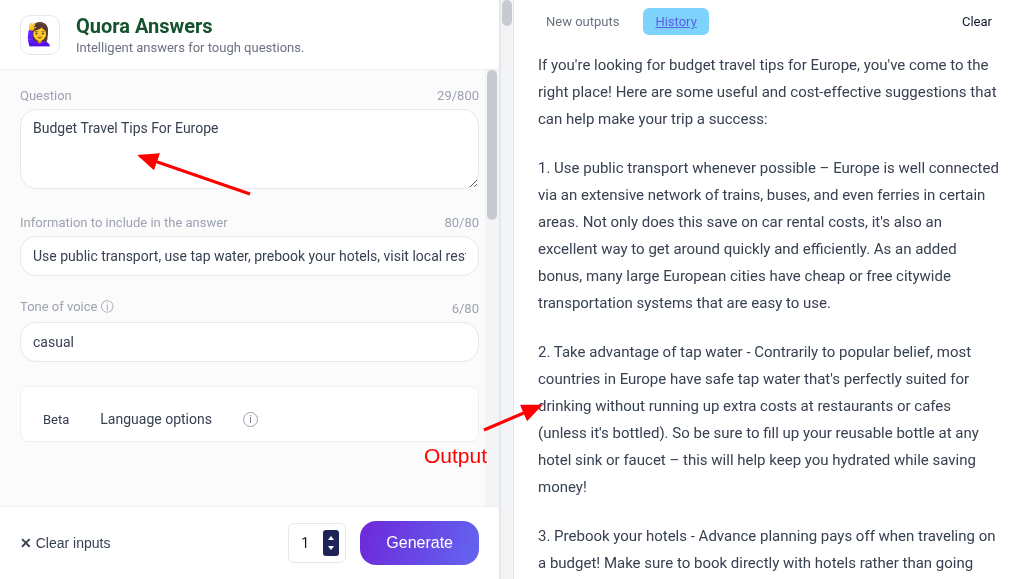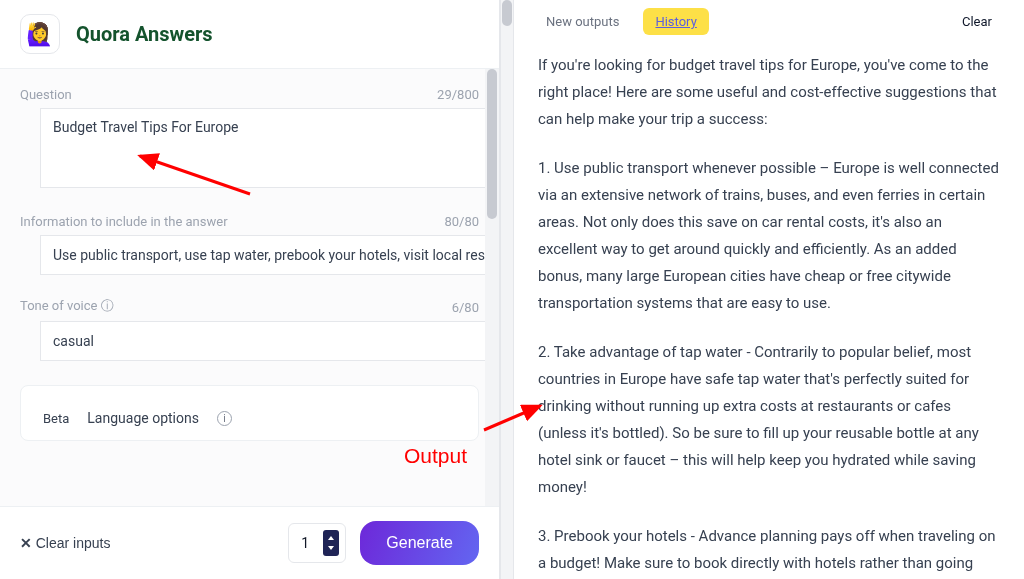--- a/index.html
+++ b/index.html
@@ -41,32 +41,32 @@
   .form-scroll {
     flex: 1; overflow-y: auto; padding: 18px 20px 10px 20px;
     background: #fbfbfc;
     border-right: 0;
   }
   .field-row {
     display: flex; justify-content: space-between; align-items: flex-end;
     font-size: 13px; color: #9ca3af; margin-bottom: 6px;
   }
   .textarea, .textfield {
-    width: 100%; border: 1px solid #e5e7eb; border-radius: 0;
-    background: #fff; font-family: inherit; color: #374151; font-size: 14px; margin-left: 20px;
+    width: 100%; border: 1px solid #e5e7eb; border-radius: 16px;
+    background: #fff; font-family: inherit; color: #374151; font-size: 14px;
   }
   .textarea { height: 80px; padding: 10px 12px; resize: vertical; overflow: auto; }
   .textfield { height: 40px; padding: 0 12px; }
   .section-gap { margin-top: 22px; }
 
   .lang-card {
     margin-top: 24px; border: 1px solid #edf0f3; border-radius: 8px; padding: 24px 22px 14px 22px;
     background: #fff;
   }
-  .lang-row { display: flex; align-items: center; gap: 18px; font-size: 14px; color: #374151; }
+  .lang-row { display: flex; align-items: center; gap: 31px; font-size: 14px; color: #374151; }
   .beta-tag { font-size: 13px; color: #374151; }
   .info-icon {
     display: inline-flex; width: 15px; height: 15px; border: 1px solid #9ca3af;
     border-radius: 50%; align-items: center; justify-content: center; font-size: 10px;
     color: #6b7280;
   }
   .lang-sub { margin-top: 28px; font-size: 14px; color: #374151; }
 
   
   .bottom-bar {
@@ -96,21 +96,21 @@
     background: linear-gradient(110deg, #6d28d9 0%, #6366f1 100%);
     color: #fff; font-size: 16px; font-weight: 500; cursor: pointer;
   }
 
   
   .right-tabs {
     display: flex; align-items: center; padding: 8px 20px 6px 20px; gap: 12px;
     border-bottom: 1px solid transparent;
   }
   .tab { font-size: 13px; color: #6b7280; padding: 6px 12px; border-radius: 6px; cursor: pointer; }
-  .tab-active { background: #fde047; color: #5b5fe0; text-decoration: underline; }
+  .tab-active { background: #7dd3fc; color: #5b5fe0; text-decoration: underline; }
   .tab-right { margin-left: auto; color: #0f172a; }
 
   .right-content {
     flex: 1; overflow-y: auto; padding: 10px 22px 35px 24px;
     font-size: 15px; color: #374151; line-height: 1.8;
   }
   .right-content p { margin-bottom: 22px; }
 
   
   .annot-arrow { position: absolute; pointer-events: none; z-index: 50; }
@@ -134,20 +134,21 @@
 <body>
 
 <div class="left-pane">
 
   <div class="left-header">
     <div class="app-icon">
       <span>🙋‍♀️</span>
     </div>
     <div>
       <div class="app-title">Quora Answers</div>
+      <div class="app-subtitle">Intelligent answers for tough questions.</div>
     </div>
   </div>
 
   <div class="form-scroll-wrap">
     <div class="form-scroll">
 
       <div class="field-row">
         <span>Question</span>
         <span>29/800</span>
       </div>
@@ -229,13 +230,13 @@
 </svg>
 
 <svg class="annot-arrow" style="left:480px; top:400px;" width="70" height="35">
   <defs>
       <marker id="ah2" markerWidth="8" markerHeight="8" refX="6" refY="3" orient="auto">
         <path d="M0,0 L7,3 L0,6 Z" fill="#ff0000"></path>
       </marker>
     </defs>
   <line x1="4" y1="30" x2="60" y2="6" stroke="#ff0000" stroke-width="3" marker-end="url(#ah2)"></line>
 </svg>
-<div class="annot-label" style="left:404px; top:444px;">Output</div>
+<div class="annot-label" style="left:424px; top:444px;">Output</div>
 
 </body></html>

